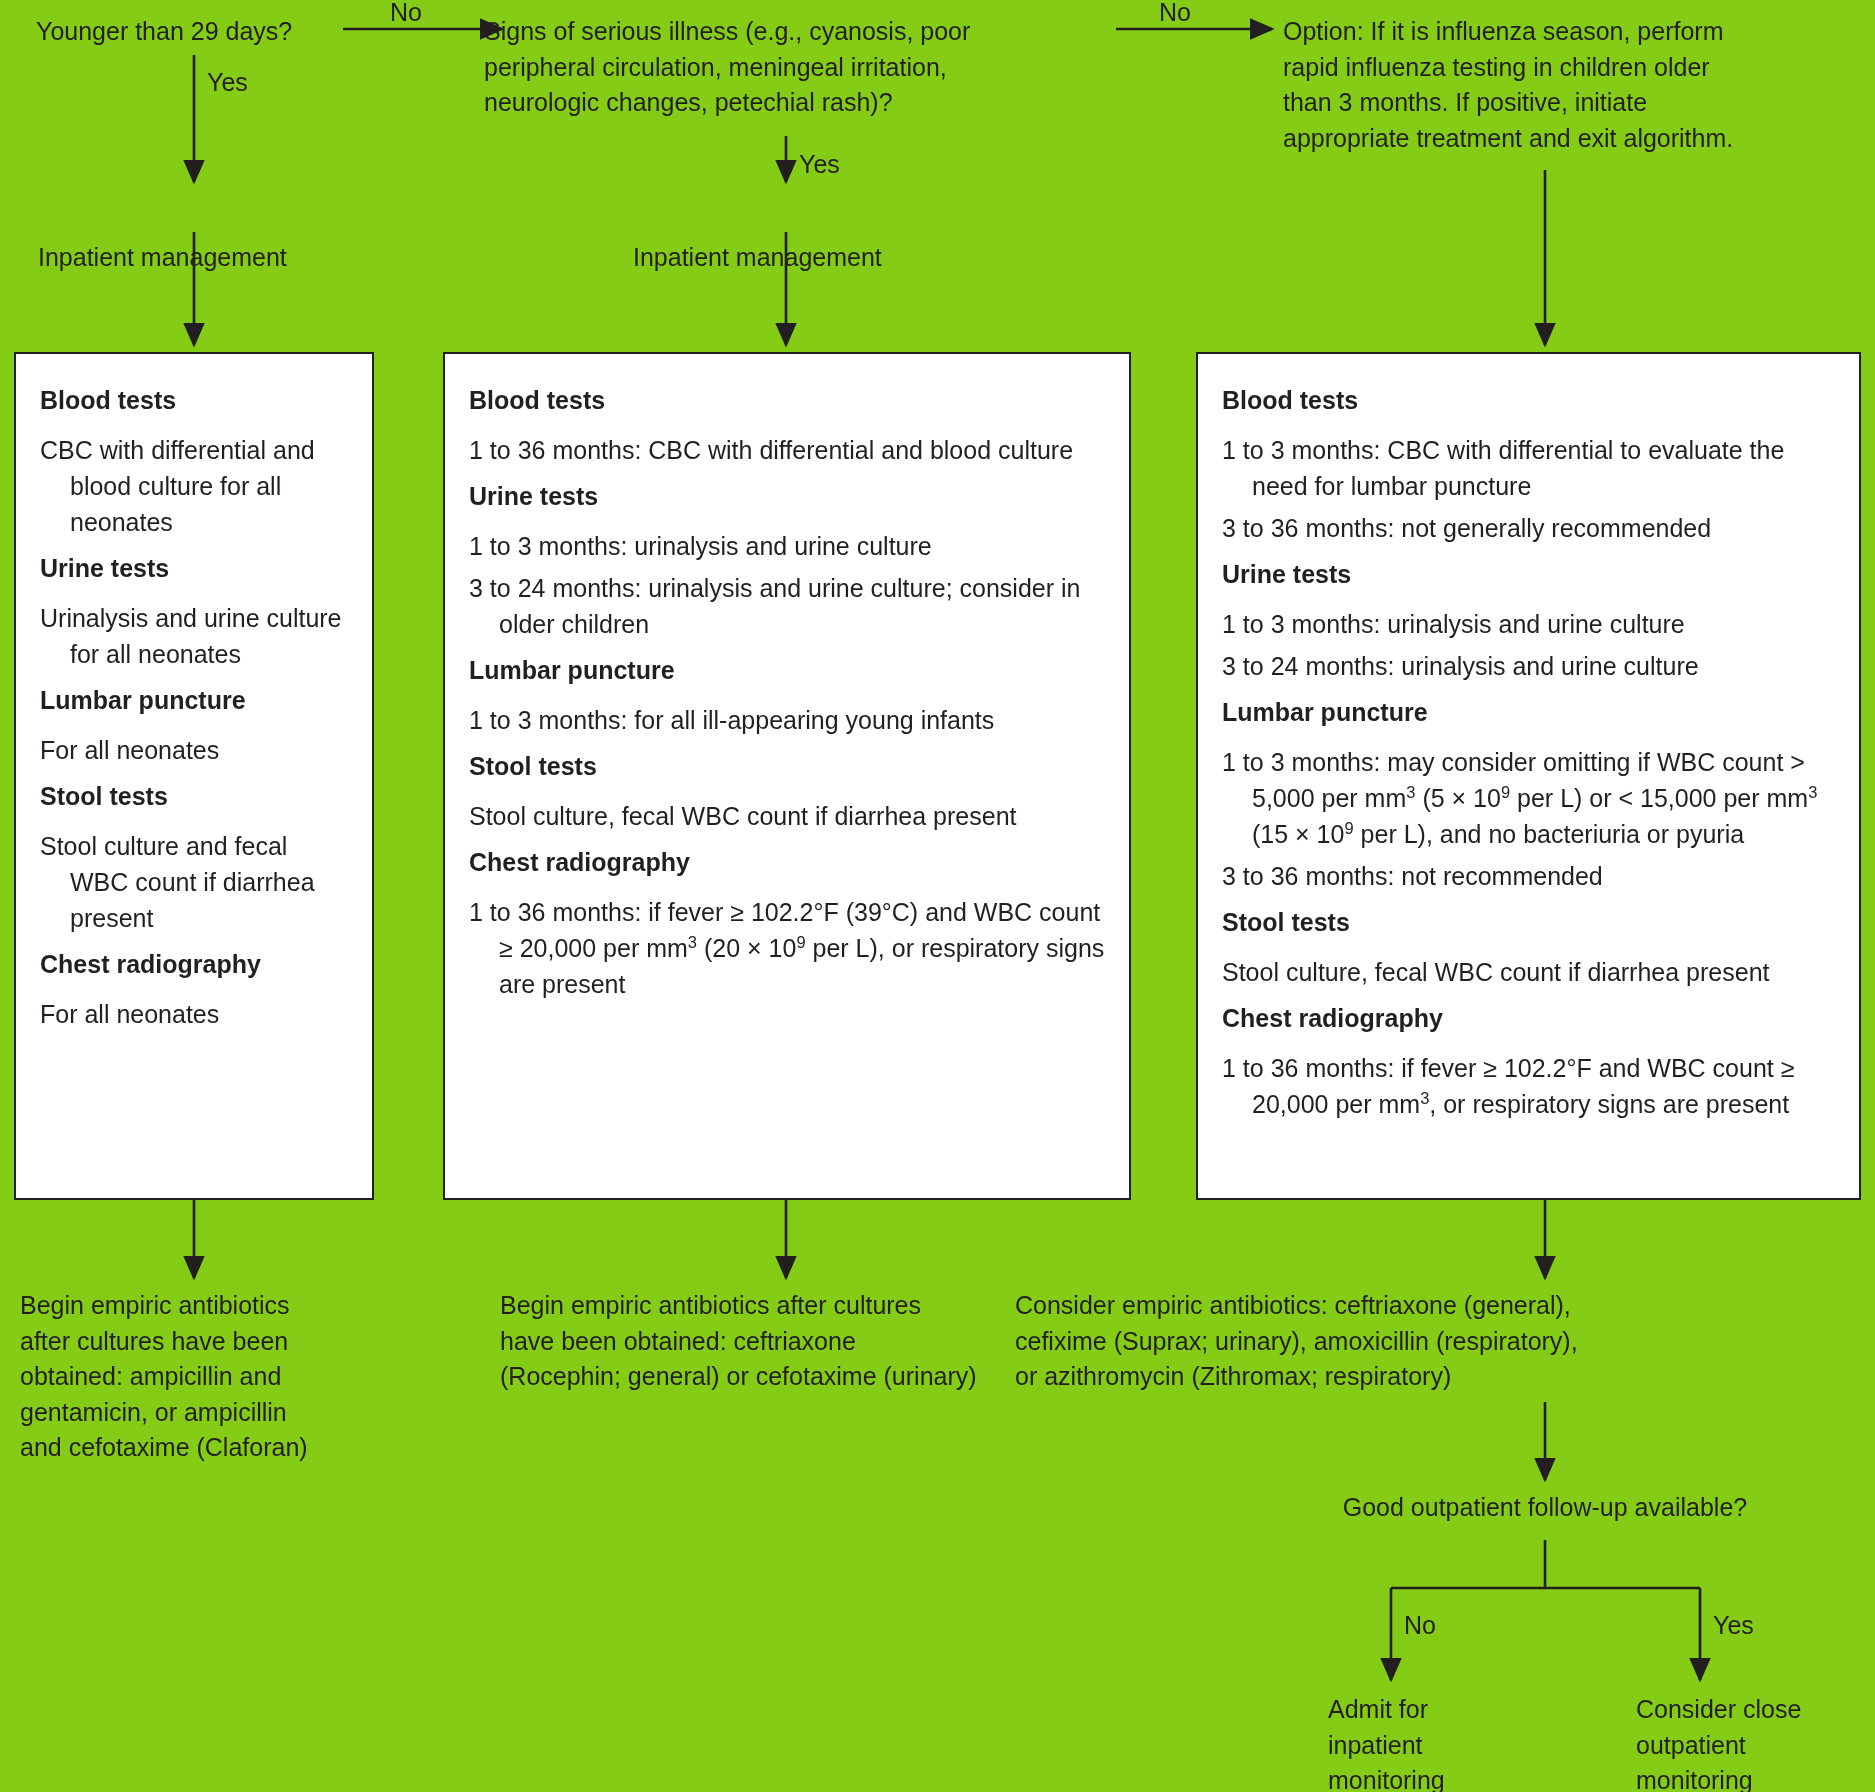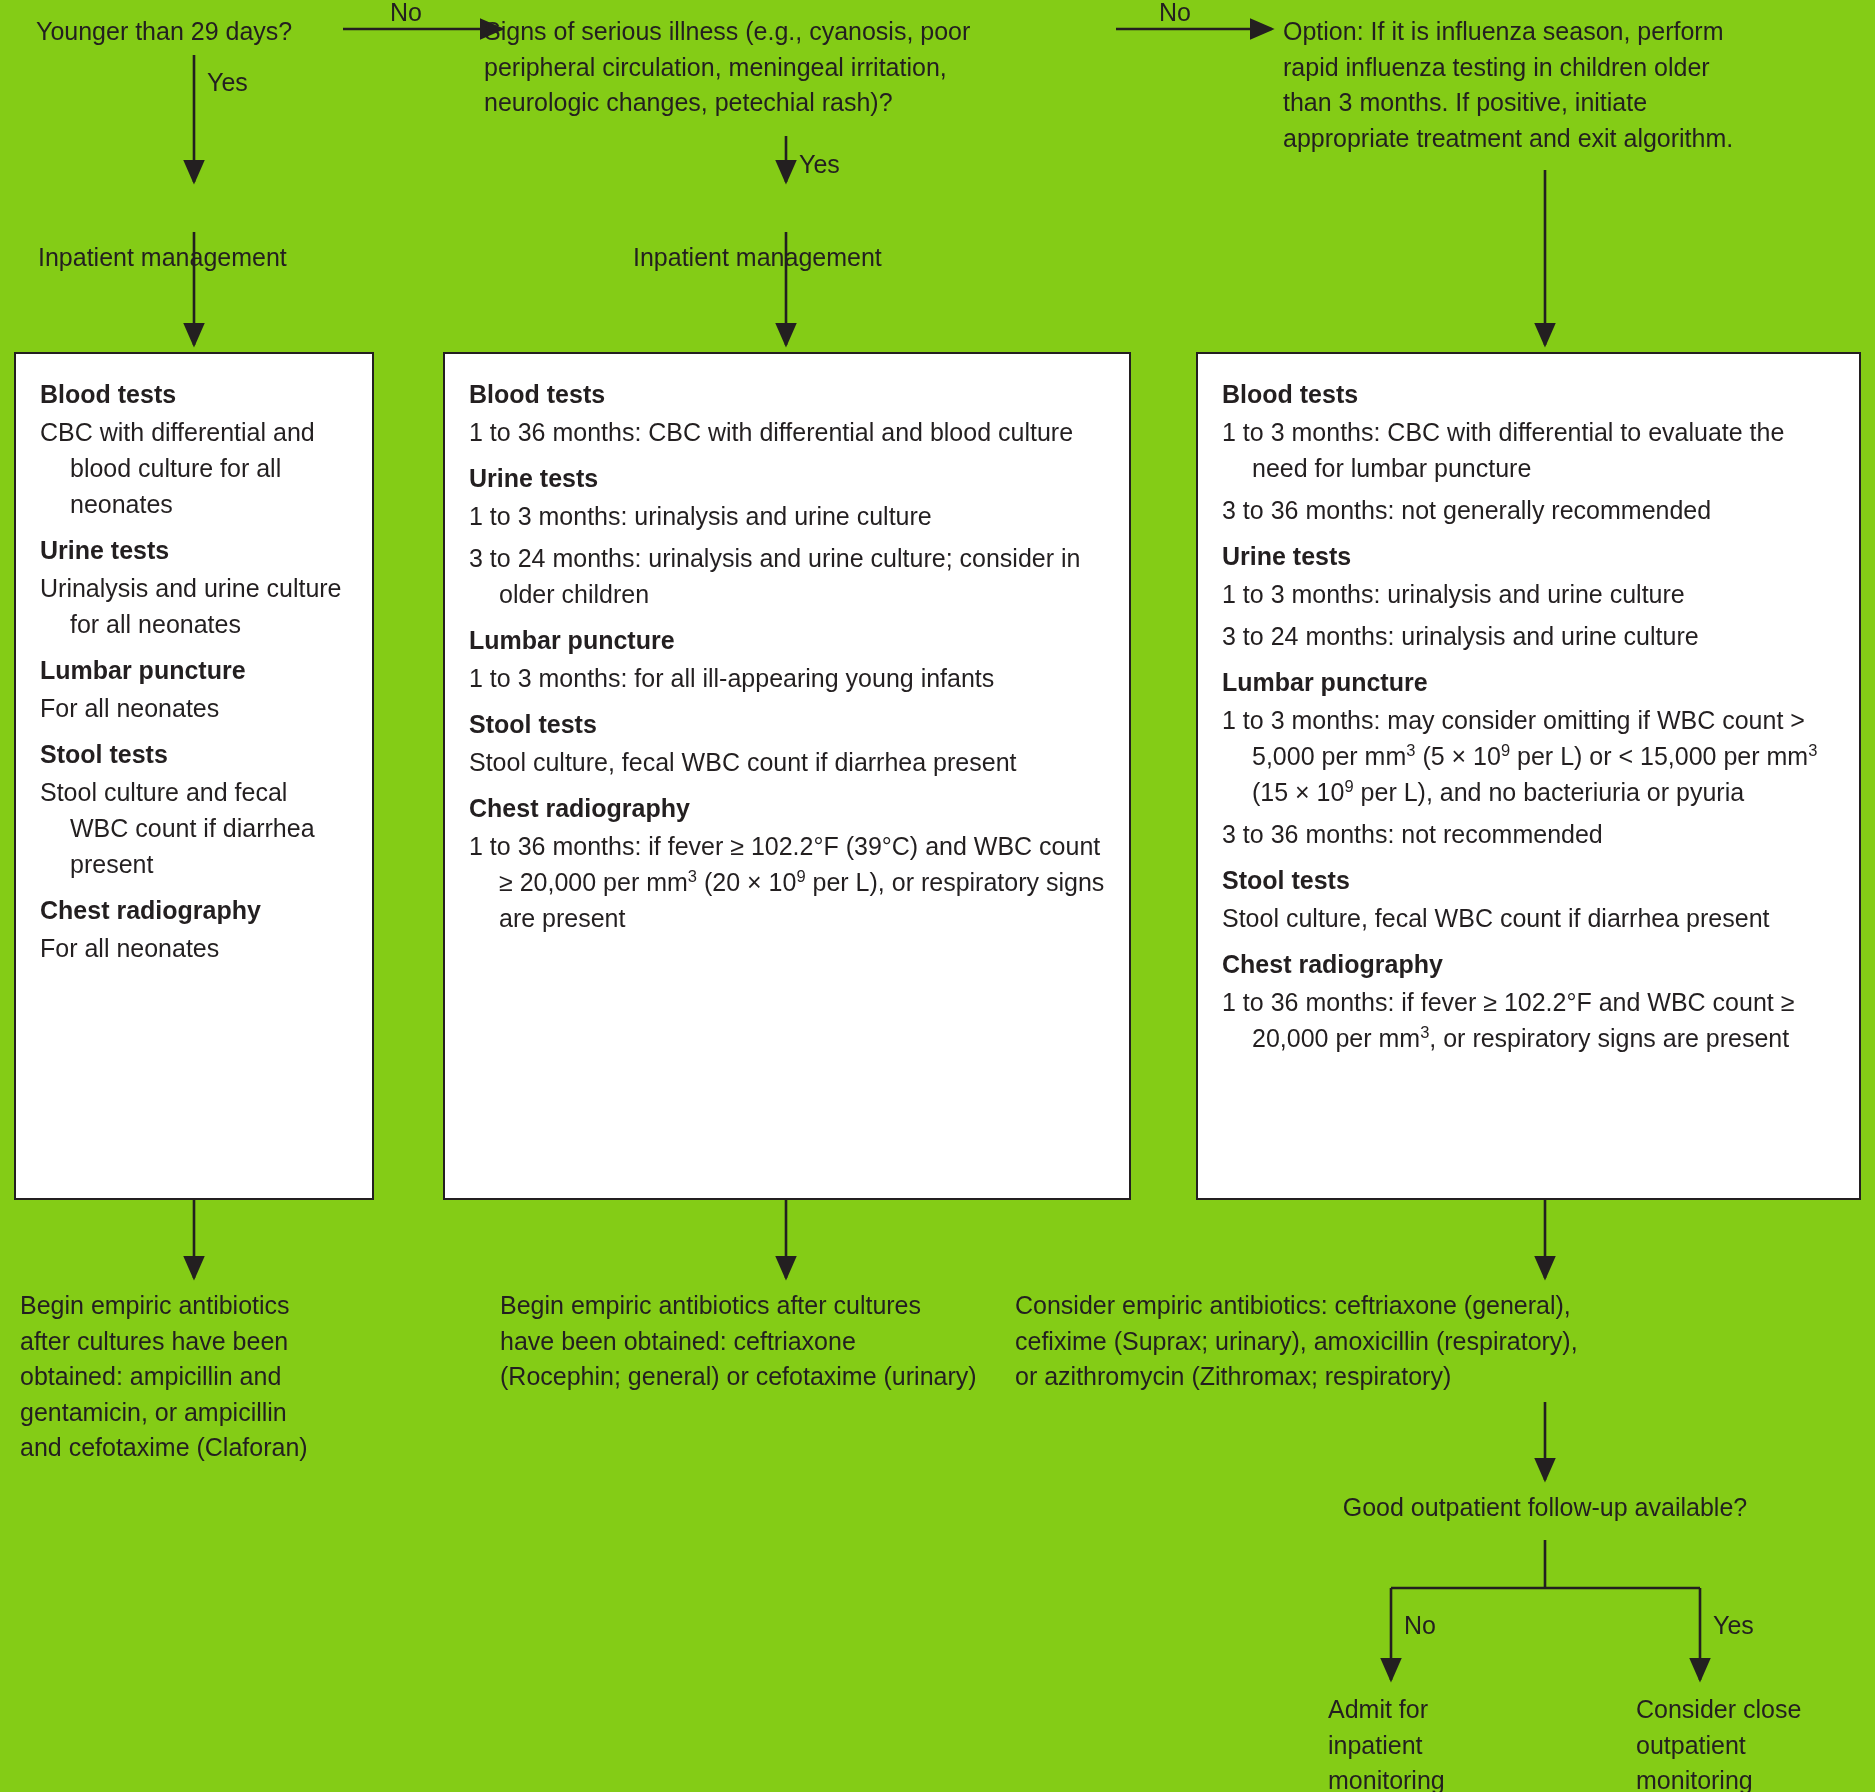--- a/index.html
+++ b/index.html
@@ -22,37 +22,37 @@
     position: absolute;
     font-size: 25px;
     line-height: 1.42;
     color: #231f20;
   }
   .box {
     position: absolute;
     border: 2.5px solid #231f20;
     background: #ffffff;
     box-sizing: border-box;
-    padding: 22px 20px 18px 24px;
+    padding: 28px 20px 18px 24px;
   }
   .box .sec-head {
     font-weight: bold;
     font-size: 25px;
     line-height: 1.44;
     color: #231f20;
     margin-top: 10px;
   }
   .box .sec-head:first-child { margin-top: 0; }
   .box .sec-body {
     font-size: 25px;
     line-height: 1.44;
     color: #231f20;
     padding-left: 30px;
     text-indent: -30px;
-    margin-top: 2px;
+    margin-top: 14px;
   }
   .box .sec-body + .sec-body { margin-top: 6px; }
   sup { font-size: 0.66em; line-height: 0; vertical-align: super; }
   .edge-label {
     position: absolute;
     font-size: 25px;
     color: #231f20;
     line-height: 1;
   }
   svg.wires {

